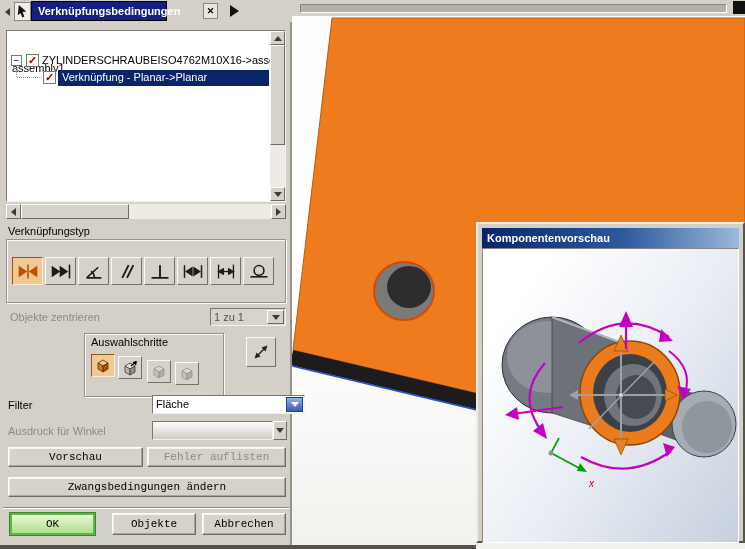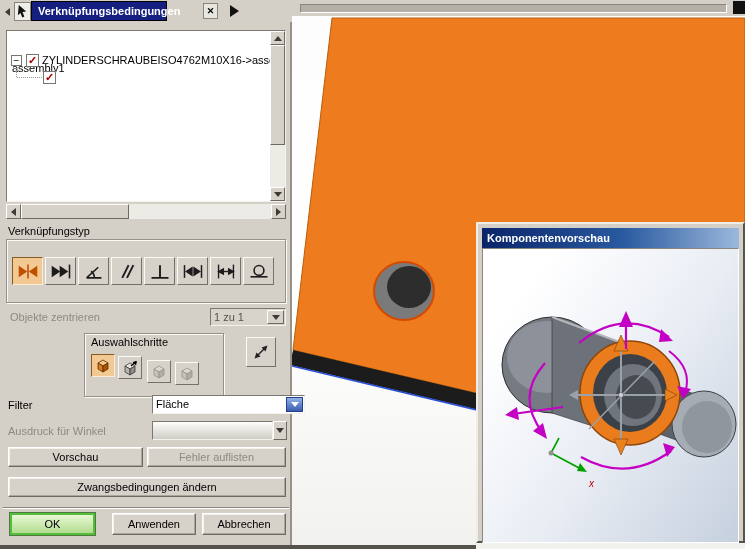--- a/index.html
+++ b/index.html
@@ -3,21 +3,21 @@
 <meta charset="utf-8">
 <style>
   html,body{margin:0;padding:0;}
   body{font-family:"Liberation Sans",sans-serif;font-size:11px;color:#000;}
   .screen{position:relative;width:745px;height:549px;background:#d4d0c8;overflow:hidden;}
   .abs{position:absolute;box-sizing:border-box;}
   .sunken{background:#fff;border:1px solid;border-color:#7c7870 #f4f2ec #f4f2ec #7c7870;}
   .etched{border:1px solid #95918a;box-shadow:inset 1px 1px 0 #fcfaf5,1px 1px 0 #fcfaf5;}
   .btn{display:flex;align-items:center;justify-content:center;background:#d6d2ca;
        border:1px solid;border-color:#fff #6e6a63 #6e6a63 #fff;
-       box-shadow:inset -1px -1px 0 #aaa69e,inset 1px 1px 0 #f4f2ec;cursor:default;white-space:nowrap;}
+       box-shadow:inset -1px -1px 0 #aaa69e,inset 1px 1px 0 #f4f2ec;cursor:default;white-space:nowrap;font-family:Liberation Mono, monospace;}
   .btn.disabled{color:#8e8a82;}
   .btn.ok{background:linear-gradient(#e9f8d6,#b2dc8e);border:2px solid #54be3c;box-shadow:0 0 0 1px #4c7a40;}
   .icon-btn{display:flex;align-items:center;justify-content:center;background:#d6d2ca;
        border:1px solid;border-color:#fcfaf5 #75716a #75716a #fcfaf5;}
   .icon-btn.sel{background:#f2c992;border-color:#8a5a20 #fcecd4 #fcecd4 #8a5a20;}
   .glabel{white-space:nowrap;}
   .glabel.disabled{color:#8e8a82;}
   .combo{background:#fff;border:1px solid;border-color:#7c7870 #f4f2ec #f4f2ec #7c7870;}
   .combo .cval{position:absolute;left:3px;top:2px;right:17px;white-space:nowrap;overflow:hidden;}
   .combo.disabled{background:#d8d4cc;color:#55524c;}
@@ -103,20 +103,23 @@
       </div>
       <div class="abs cb" style="left:19px;top:23px;">
         <span class="chk">✓</span>
       </div>
       <div class="abs" style="left:35px;top:23px;width:228px;white-space:nowrap;overflow:hidden;">
         <span>ZYLINDERSCHRAUBEISO4762M10X16-&gt;assembly1</span>
       </div>
       <div class="abs cb" style="left:36px;top:40px;">
         <span class="chk">✓</span>
       </div>
+      <div class="abs sel-row" style="left:51px;top:39px;width:211px;height:16px;">
+        <span>Verknüpfung - Planar-&gt;Planar</span>
+      </div>
 
       <div class="abs scrolltrack" style="right:0;top:0;width:15px;height:170px;">
         <div class="abs sbtn" style="left:0;top:0;width:15px;height:14px;">
             <span class="tri t-up"></span>
           </div>
         <div class="abs sthumb" style="left:0;top:14px;width:15px;height:100px;"></div>
         <div class="abs sbtn" style="left:0;bottom:0;width:15px;height:14px;">
             <span class="tri t-down"></span>
           </div>
       </div>
@@ -291,21 +294,21 @@
     <div class="abs btn" style="left:8px;top:455px;width:278px;height:20px;">
       <span>Zwangsbedingungen ändern</span>
     </div>
 
     <div class="abs sep" style="left:3px;top:485px;width:286px;"></div>
 
     <div class="abs btn ok" style="left:10px;top:491px;width:85px;height:22px;">
       <span>OK</span>
     </div>
     <div class="abs btn" style="left:112px;top:491px;width:84px;height:22px;">
-      <span>Anwenden</span>
+      <span>Objekte</span>
     </div>
     <div class="abs btn" style="left:202px;top:491px;width:84px;height:22px;">
       <span>Abbrechen</span>
     </div>
   </div>
 
   <div class="abs" style="left:0;top:545px;width:476px;height:4px;background:#55524c;"></div>
 
   <div class="abs" style="left:476px;top:222px;width:269px;height:321px;background:#d4d0c8;border:2px solid;border-color:#f0ede6 #55534e #55534e #f0ede6;padding:4px;z-index:4;">
     <div class="ptitle">

